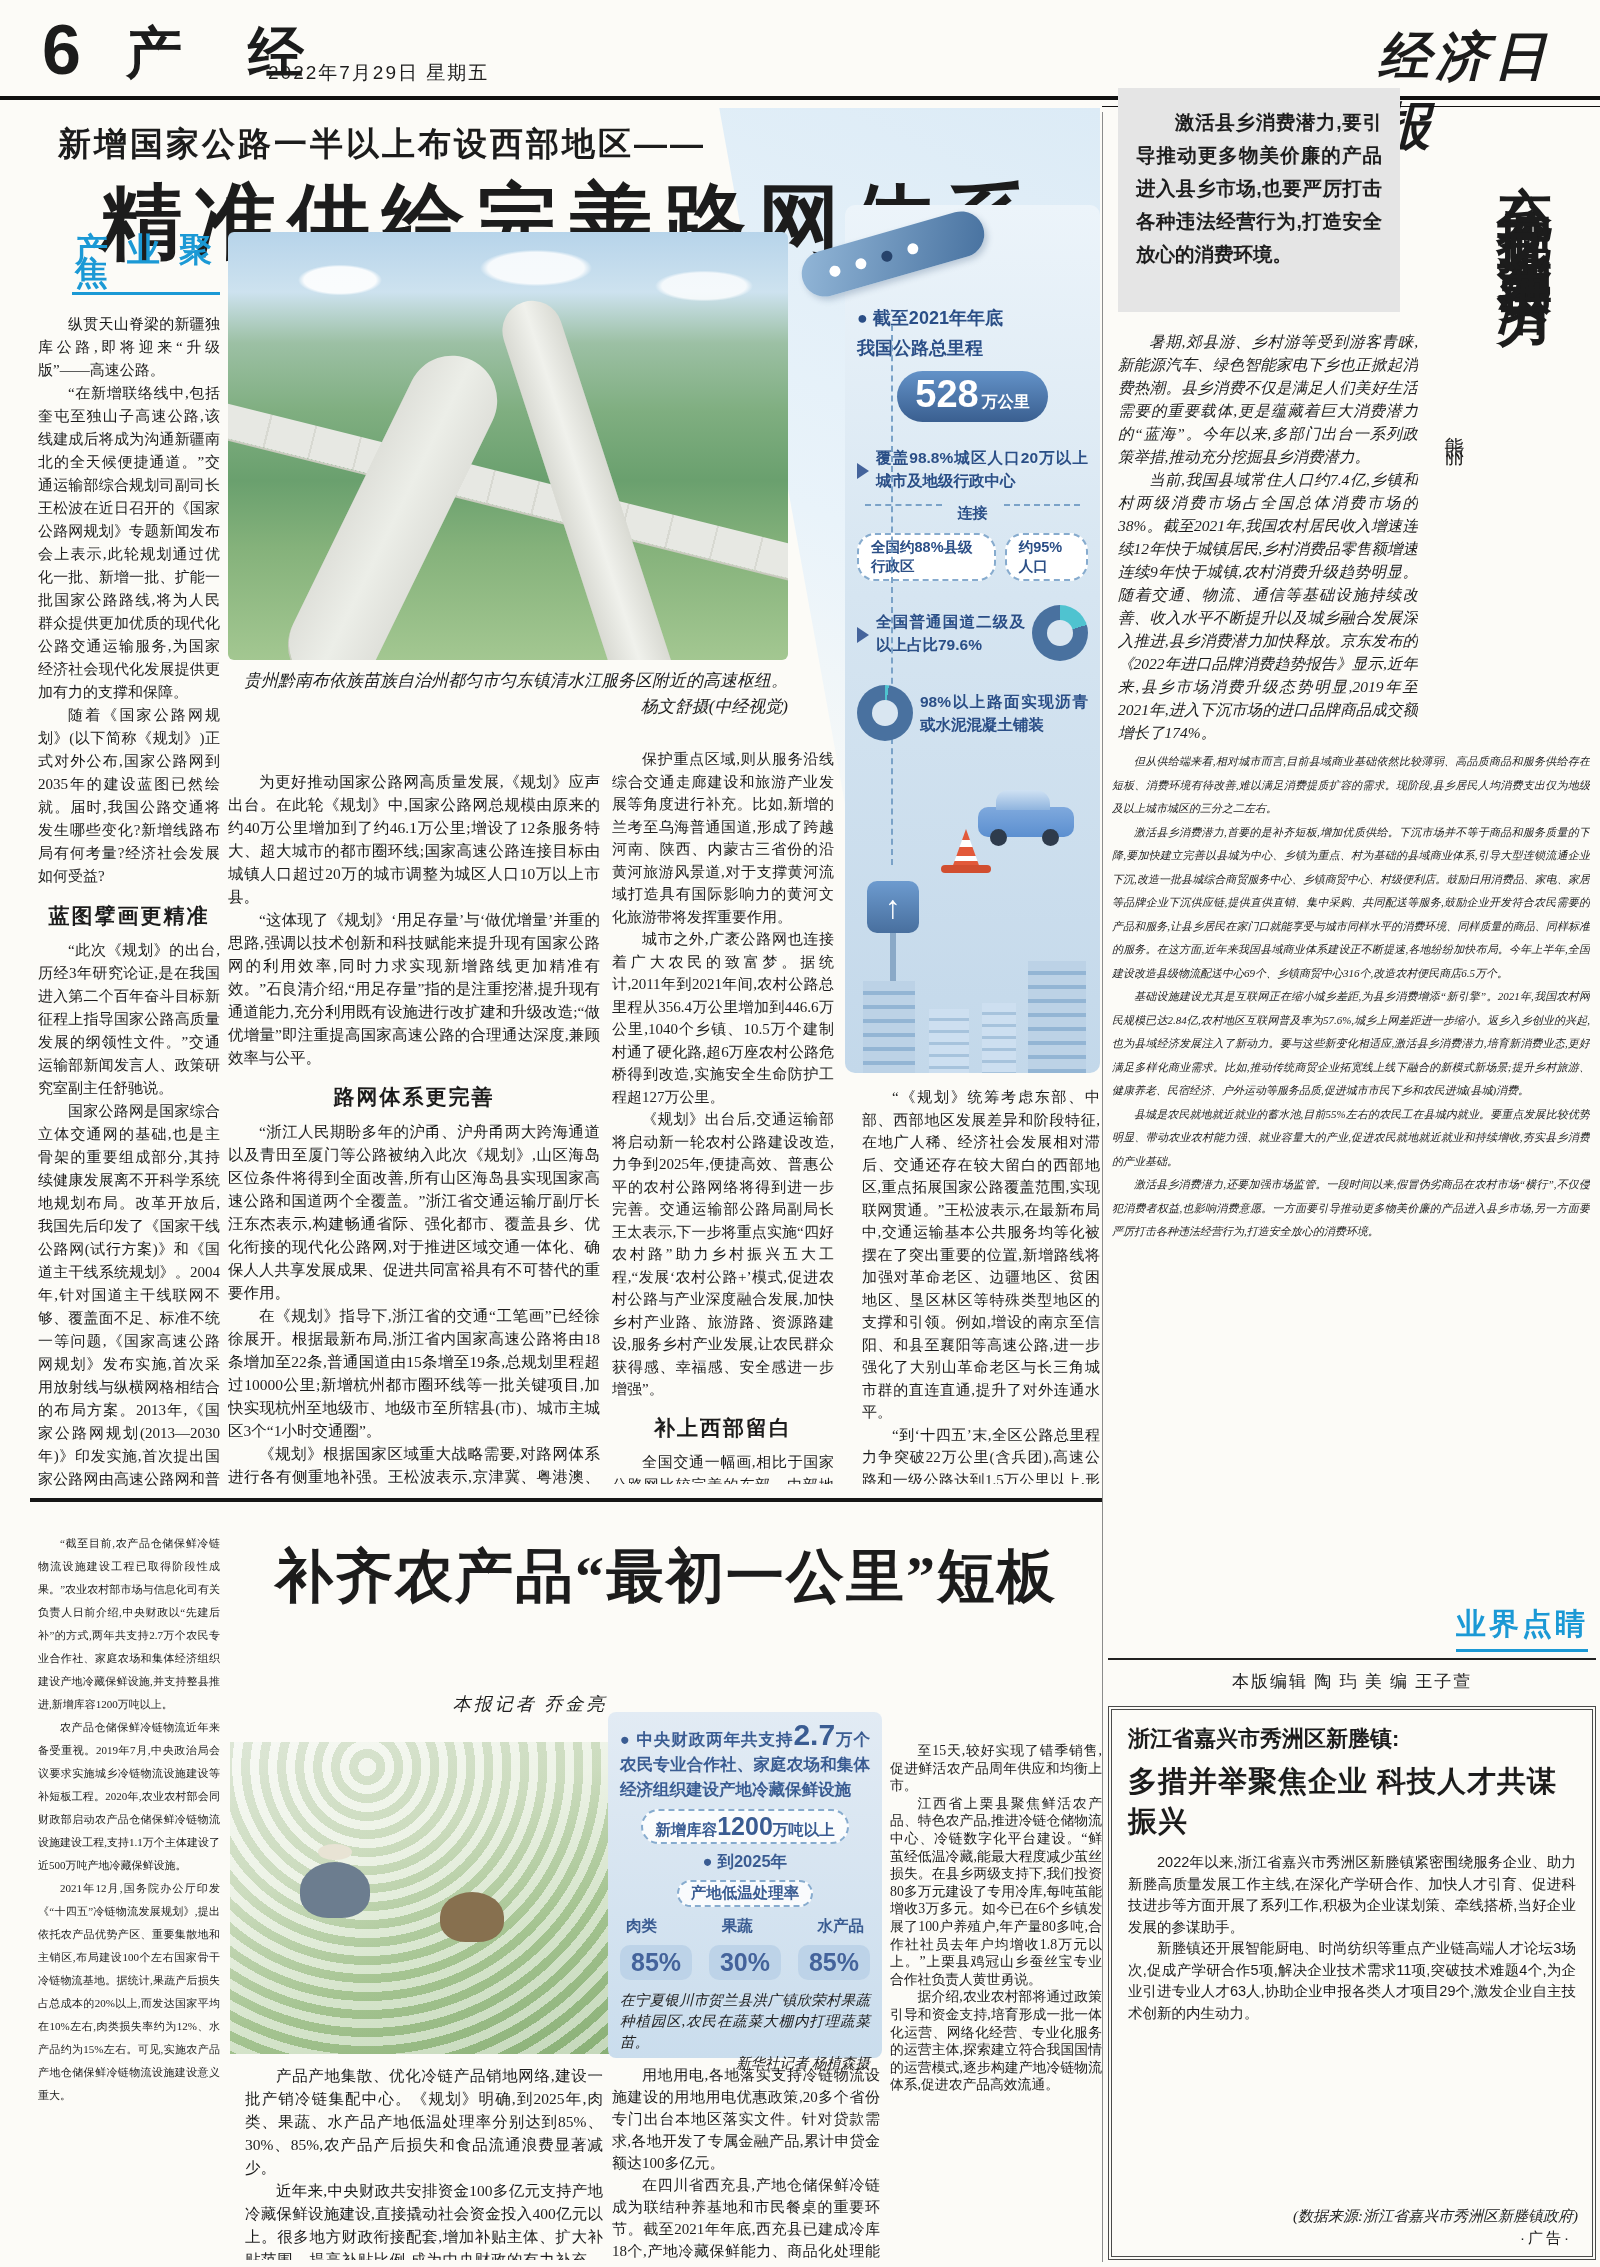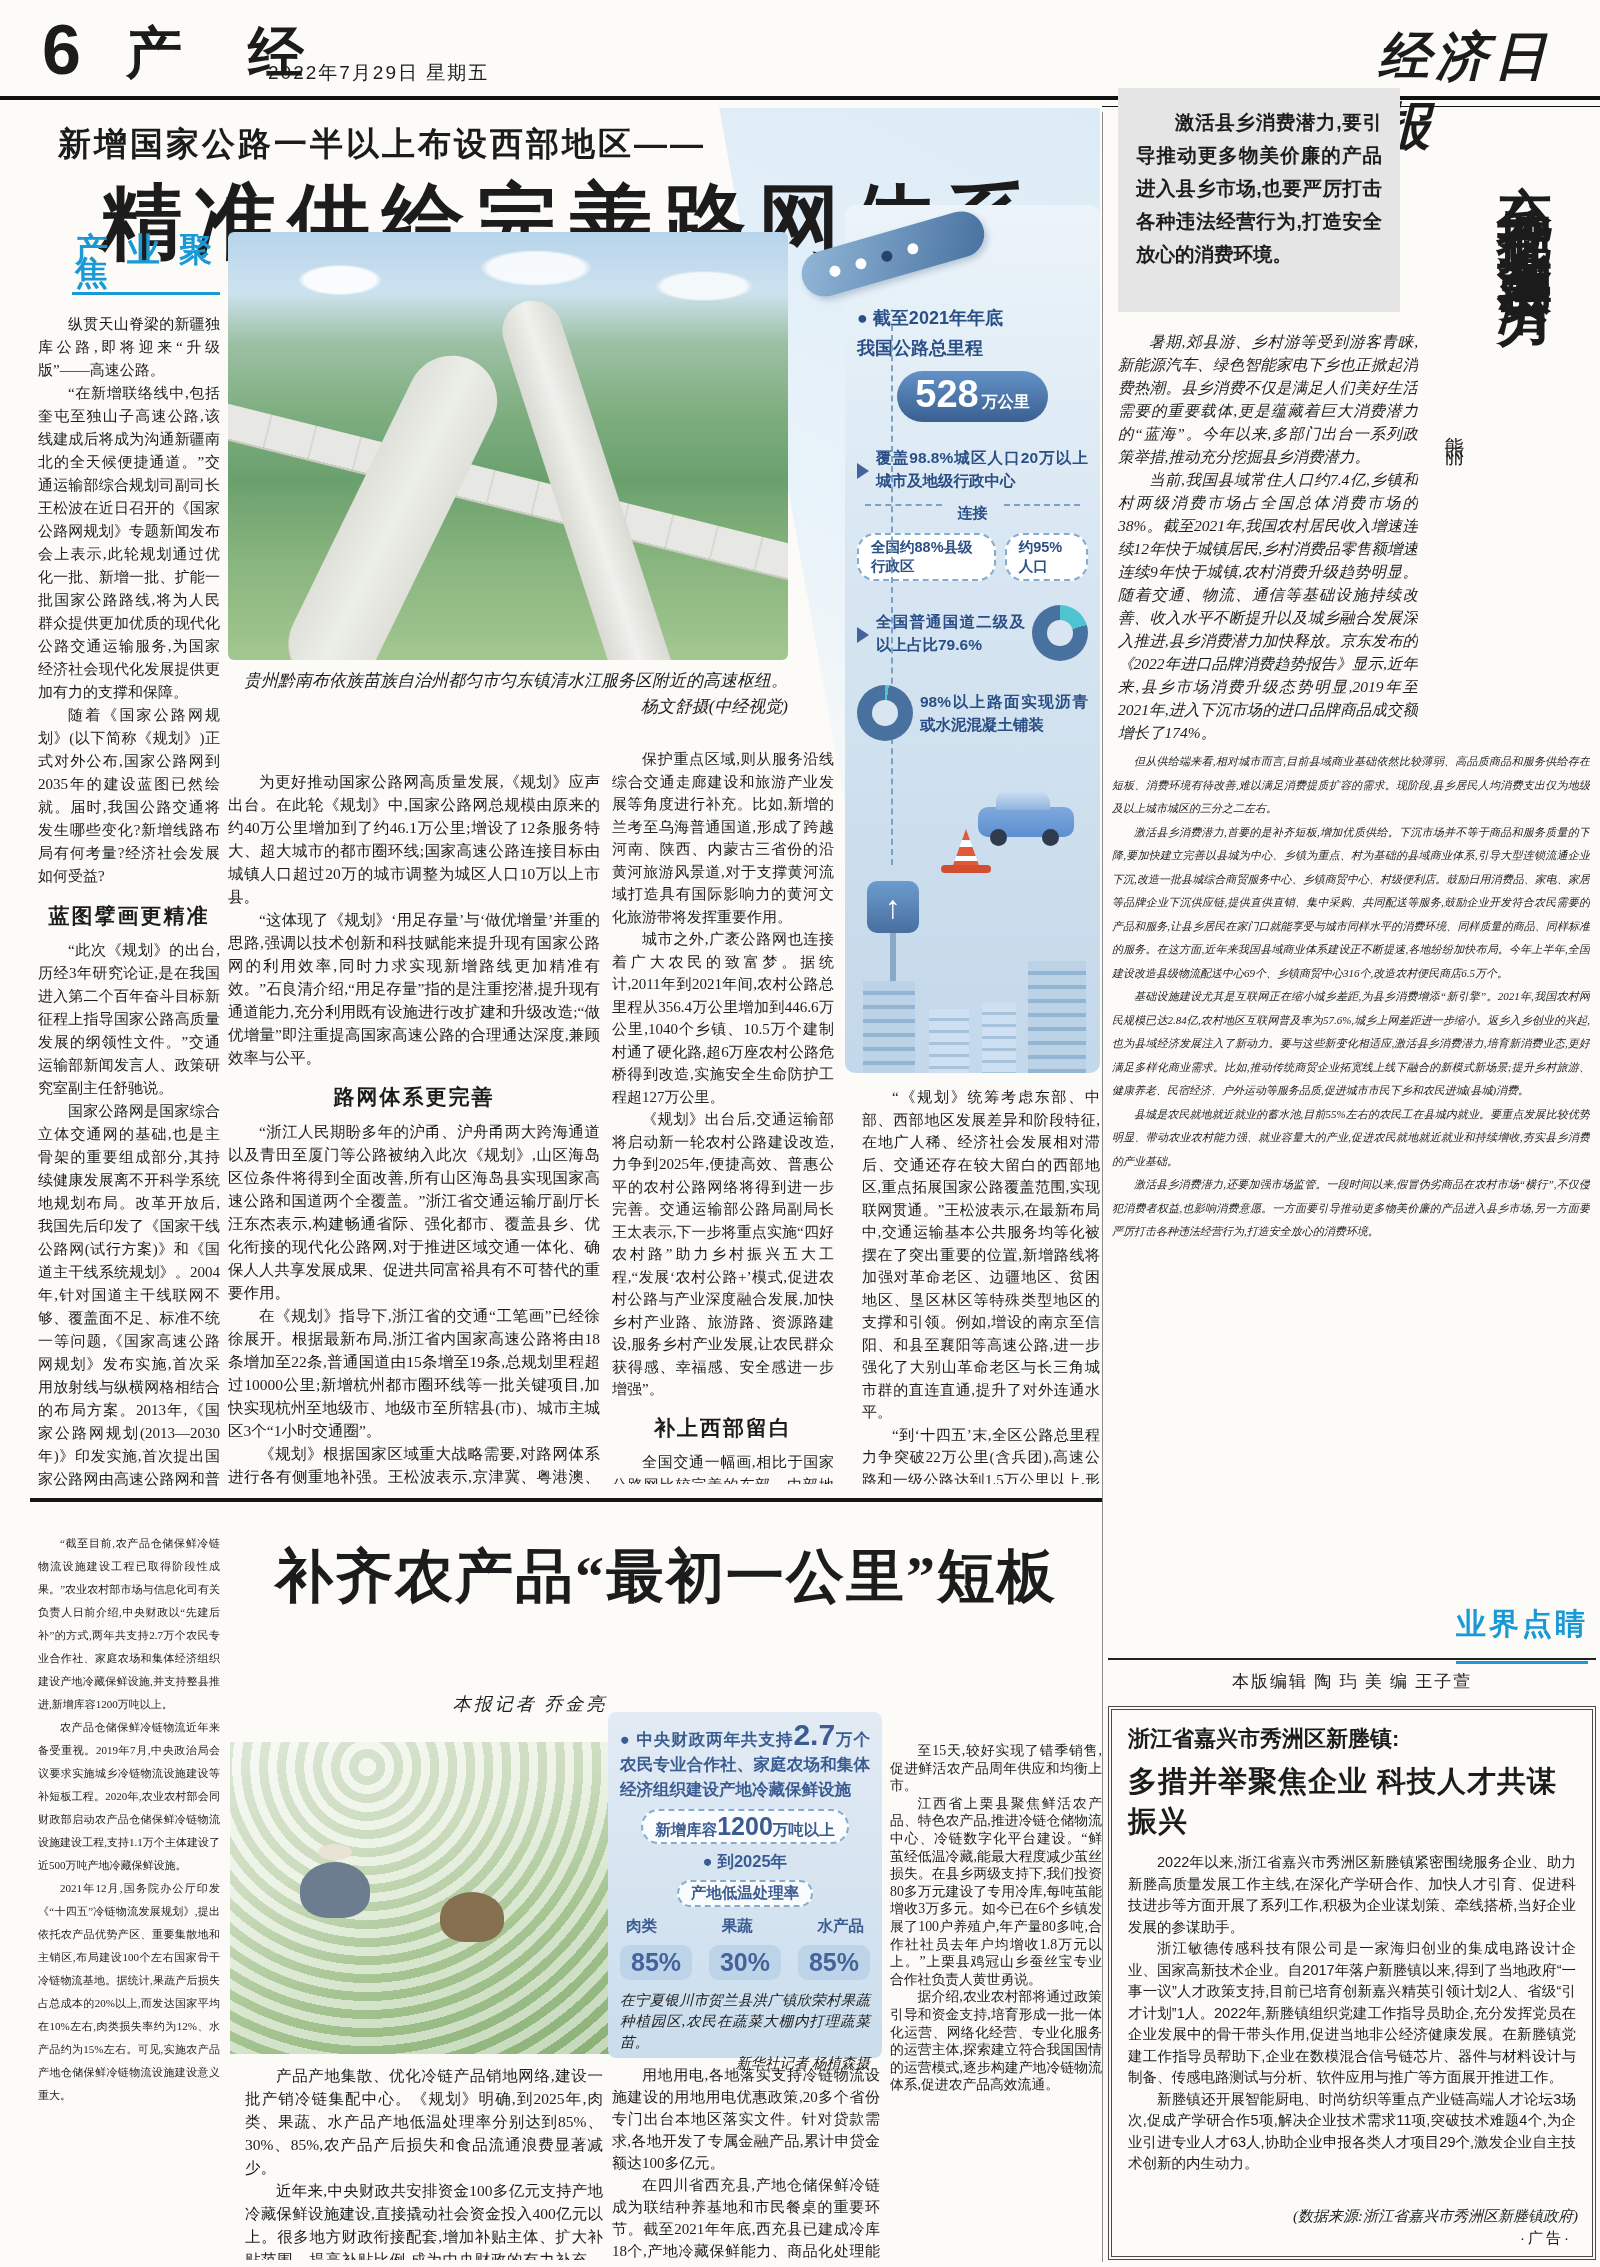--- a/index.html
+++ b/index.html
@@ -88,21 +88,21 @@
   .ig-dash{position:absolute;left:46px;top:120px;width:0;height:540px;border-left:2px dashed #7aa2c8;}
   
   #quote2{position:absolute;left:1118px;top:88px;width:282px;height:224px;background:#e5e5e5;padding:18px 18px;box-sizing:border-box;
           font-family:"Liberation Sans",sans-serif;font-weight:bold;font-size:19.5px;line-height:33px;text-align:justify;text-indent:2em;color:#1d1d1d;}
   #vtitle2{position:absolute;left:1488px;top:140px;height:620px;writing-mode:vertical-rl;font-family:"Liberation Sans","DejaVu Sans",sans-serif;
            font-weight:900;font-size:55px;letter-spacing:12px;}
   #author2{position:absolute;left:1442px;top:420px;writing-mode:vertical-rl;font-size:20px;letter-spacing:12px;}
   #a2-n{left:1118px;top:330px;width:300px;height:410px;font-style:italic;font-size:15.5px;line-height:23px;}
   #a2-w{left:1112px;top:750px;width:478px;height:848px;font-style:italic;font-size:11px;line-height:23.5px;}
   #panel-label{position:absolute;left:1456px;top:1604px;font-family:Liberation Mono, monospace;font-weight:900;font-size:30px;color:#1b99d5;
-               letter-spacing:3px;border-bottom:3px solid #1b99d5;padding-bottom:16px;}
+               letter-spacing:3px;border-bottom:3px solid #1b99d5;padding-bottom:4px;}
   .hrule3{position:absolute;left:1108px;top:1658px;width:488px;height:2px;background:#222;}
   #editors{position:absolute;left:1108px;top:1670px;width:488px;text-align:center;font-size:17px;letter-spacing:2px;}
   
   #headline3{position:absolute;left:230px;top:1538px;width:872px;text-align:center;font-size:58px;font-weight:900;letter-spacing:2px;font-family:"Liberation Serif",serif;}
   #byline3{position:absolute;left:230px;top:1692px;width:600px;text-align:center;font-size:18px;font-style:italic;letter-spacing:3px;}
   #a3-left{left:38px;top:1532px;width:182px;height:726px;font-size:11px;line-height:23px;}
   #photo3{position:absolute;left:230px;top:1742px;width:392px;height:312px;overflow:hidden;
           background:linear-gradient(160deg,#eef2e8 0%,#d7e4c8 35%,#a3c48c 65%,#7da867 100%);}
   #photo3 .arcs{position:absolute;inset:0;background:
       repeating-radial-gradient(circle at 35% 8%,rgba(255,255,255,.55) 0 9px,rgba(170,195,160,.25) 9px 18px);}
@@ -345,20 +345,19 @@
         <p>江西省上栗县聚焦鲜活农产品、特色农产品,推进冷链仓储物流中心、冷链数字化平台建设。“鲜茧经低温冷藏,能最大程度减少茧丝损失。在县乡两级支持下,我们投资80多万元建设了专用冷库,每吨茧能增收3万多元。如今已在6个乡镇发展了100户养殖户,年产量80多吨,合作社社员去年户均增收1.8万元以上。”上栗县鸡冠山乡蚕丝宝专业合作社负责人黄世勇说。</p>
         <p>据介绍,农业农村部将通过政策引导和资金支持,培育形成一批一体化运营、网络化经营、专业化服务的运营主体,探索建立符合我国国情的运营模式,逐步构建产地冷链物流体系,促进农产品高效流通。</p>
       </div>
   </div>
 
   <div id="box4">
     <div class="kick">浙江省嘉兴市秀洲区新塍镇:</div>
     <div class="title">多措并举聚焦企业 科技人才共谋振兴</div>
     <div class="plist">
         <p>2022年以来,浙江省嘉兴市秀洲区新塍镇紧密围绕服务企业、助力新塍高质量发展工作主线,在深化产学研合作、加快人才引育、促进科技进步等方面开展了系列工作,积极为企业谋划策、牵线搭桥,当好企业发展的参谋助手。</p>
-        <p>浙江敏德传感科技有限公司是一家海归创业的集成电路设计企业、国家高新技术企业。自2017年落户新塍镇以来,得到了当地政府“一事一议”人才政策支持,目前已培育创新嘉兴精英引领计划2人、省级“引才计划”1人。2022年,新塍镇组织党建工作指导员助企,充分发挥党员在企业发展中的骨干带头作用,促进当地非公经济健康发展。在新塍镇党建工作指导员帮助下,企业在数模混合信号链芯片、器件与材料设计与制备、传感电路测试与分析、软件应用与推广等方面展开推进工作。</p>
         <p>新塍镇还开展智能厨电、时尚纺织等重点产业链高端人才论坛3场次,促成产学研合作5项,解决企业技术需求11项,突破技术难题4个,为企业引进专业人才63人,协助企业申报各类人才项目29个,激发企业自主技术创新的内生动力。</p>
       </div>
     <div class="src">(数据来源:浙江省嘉兴市秀洲区新塍镇政府)</div>
     <div class="ad">·广告·</div>
   </div>
 
 </div>
 
 </body></html>

